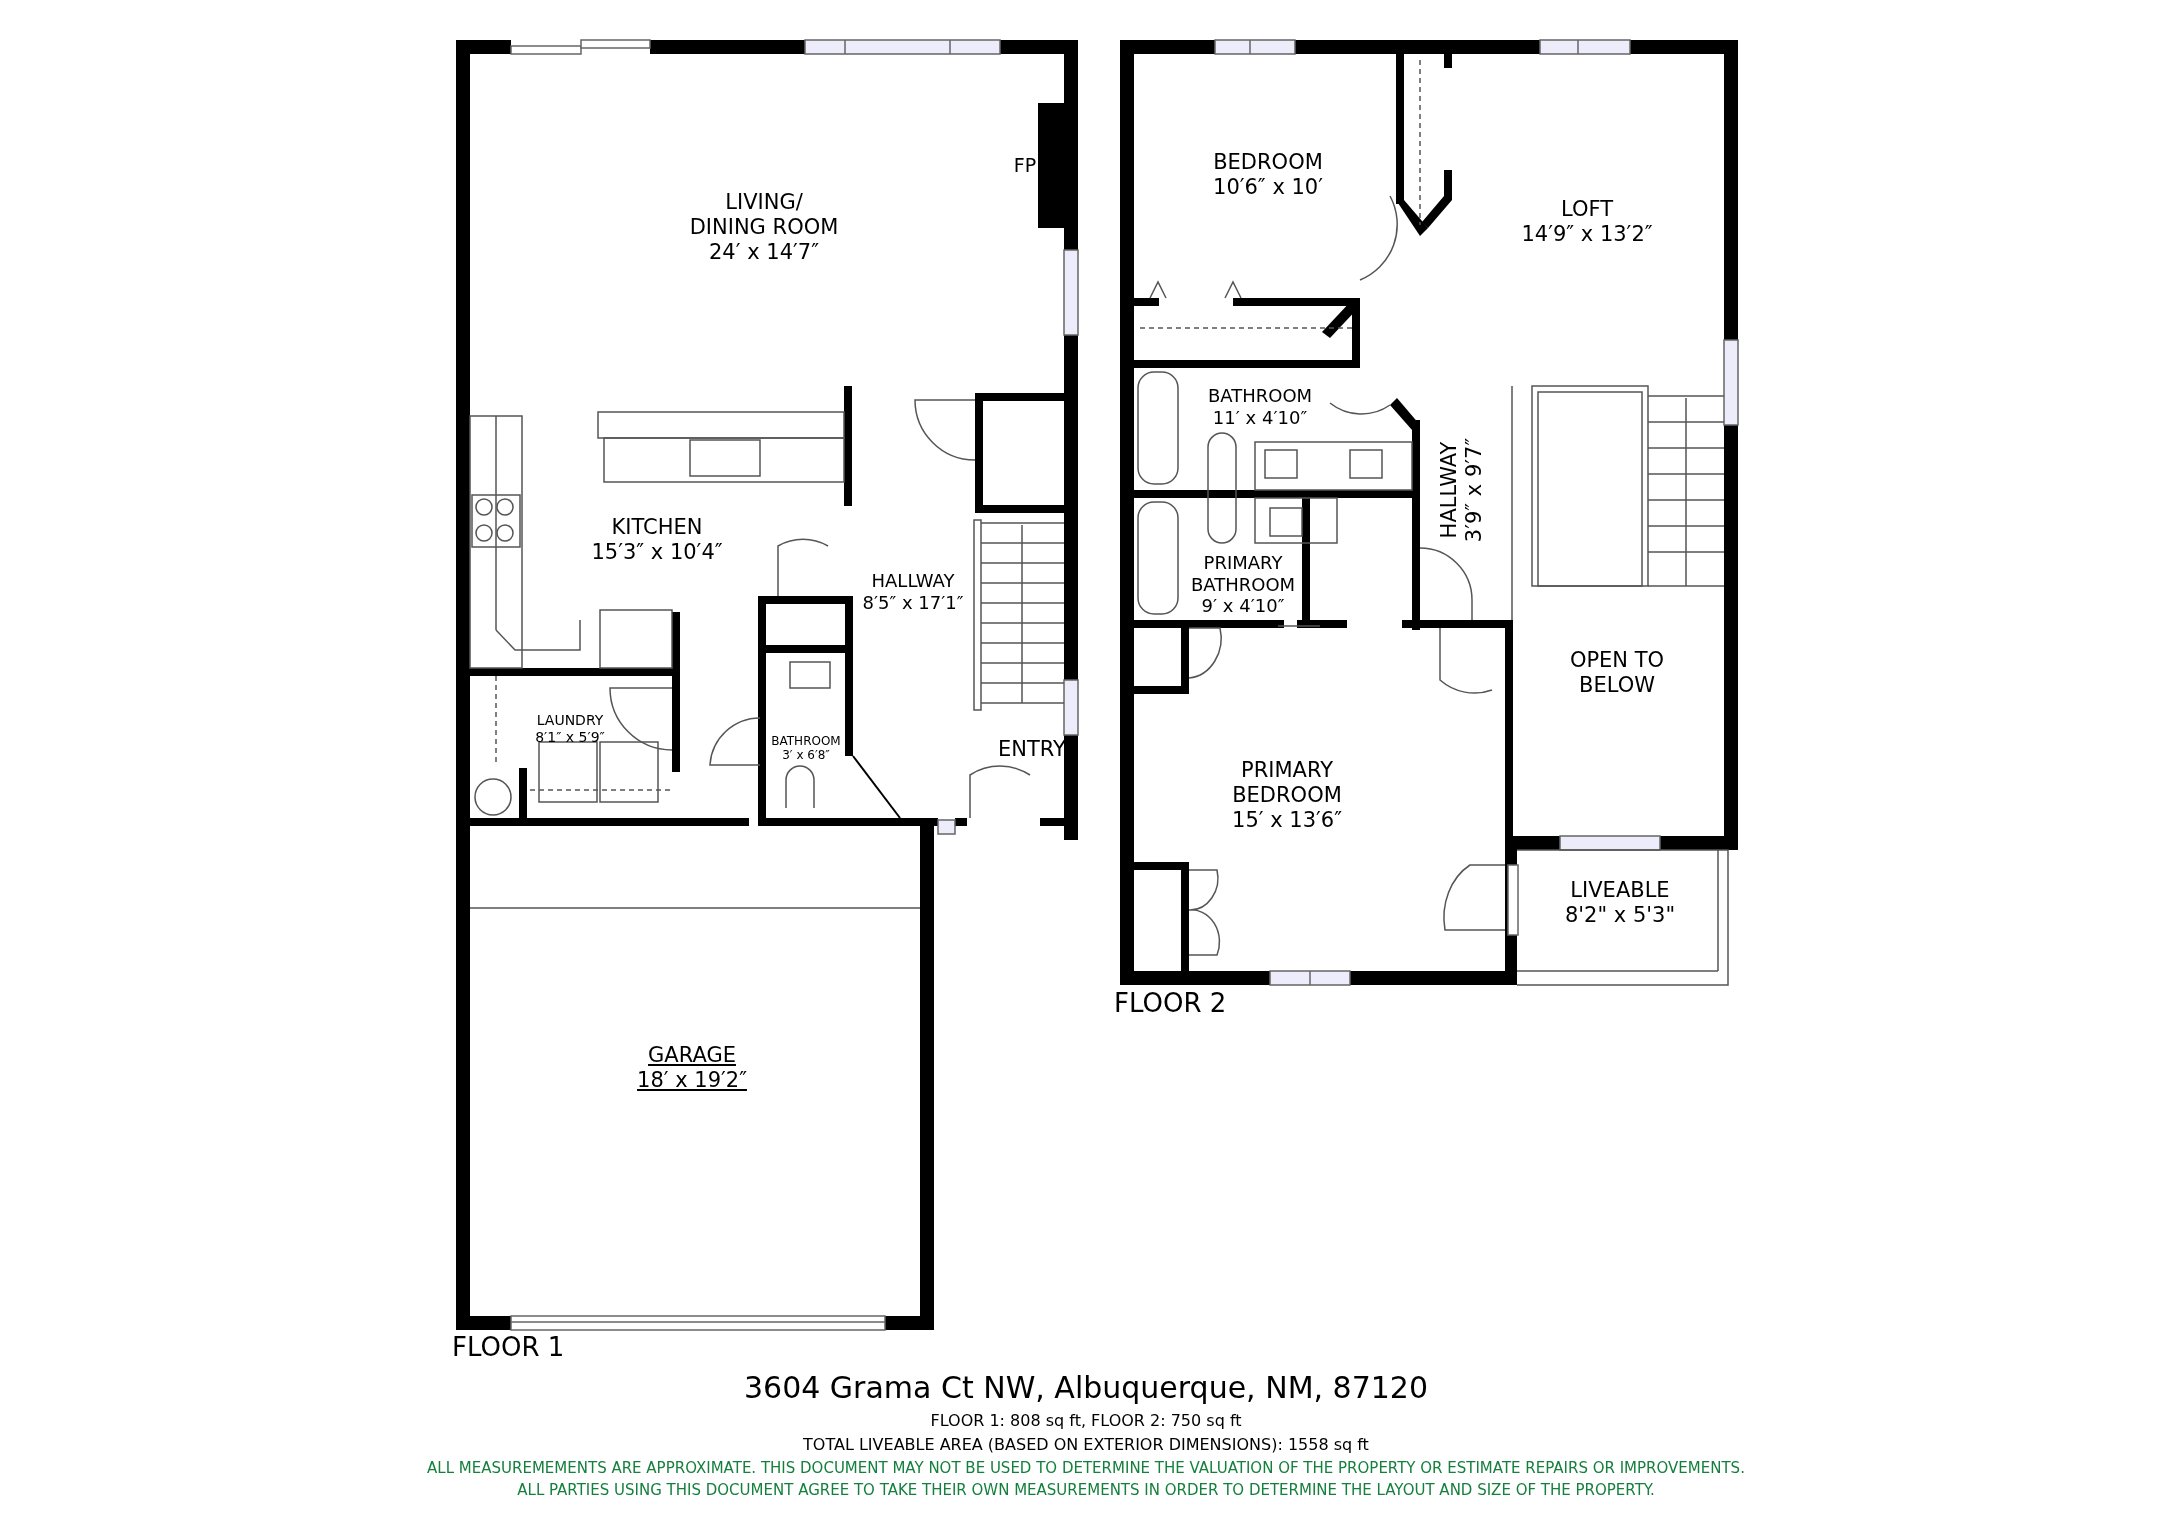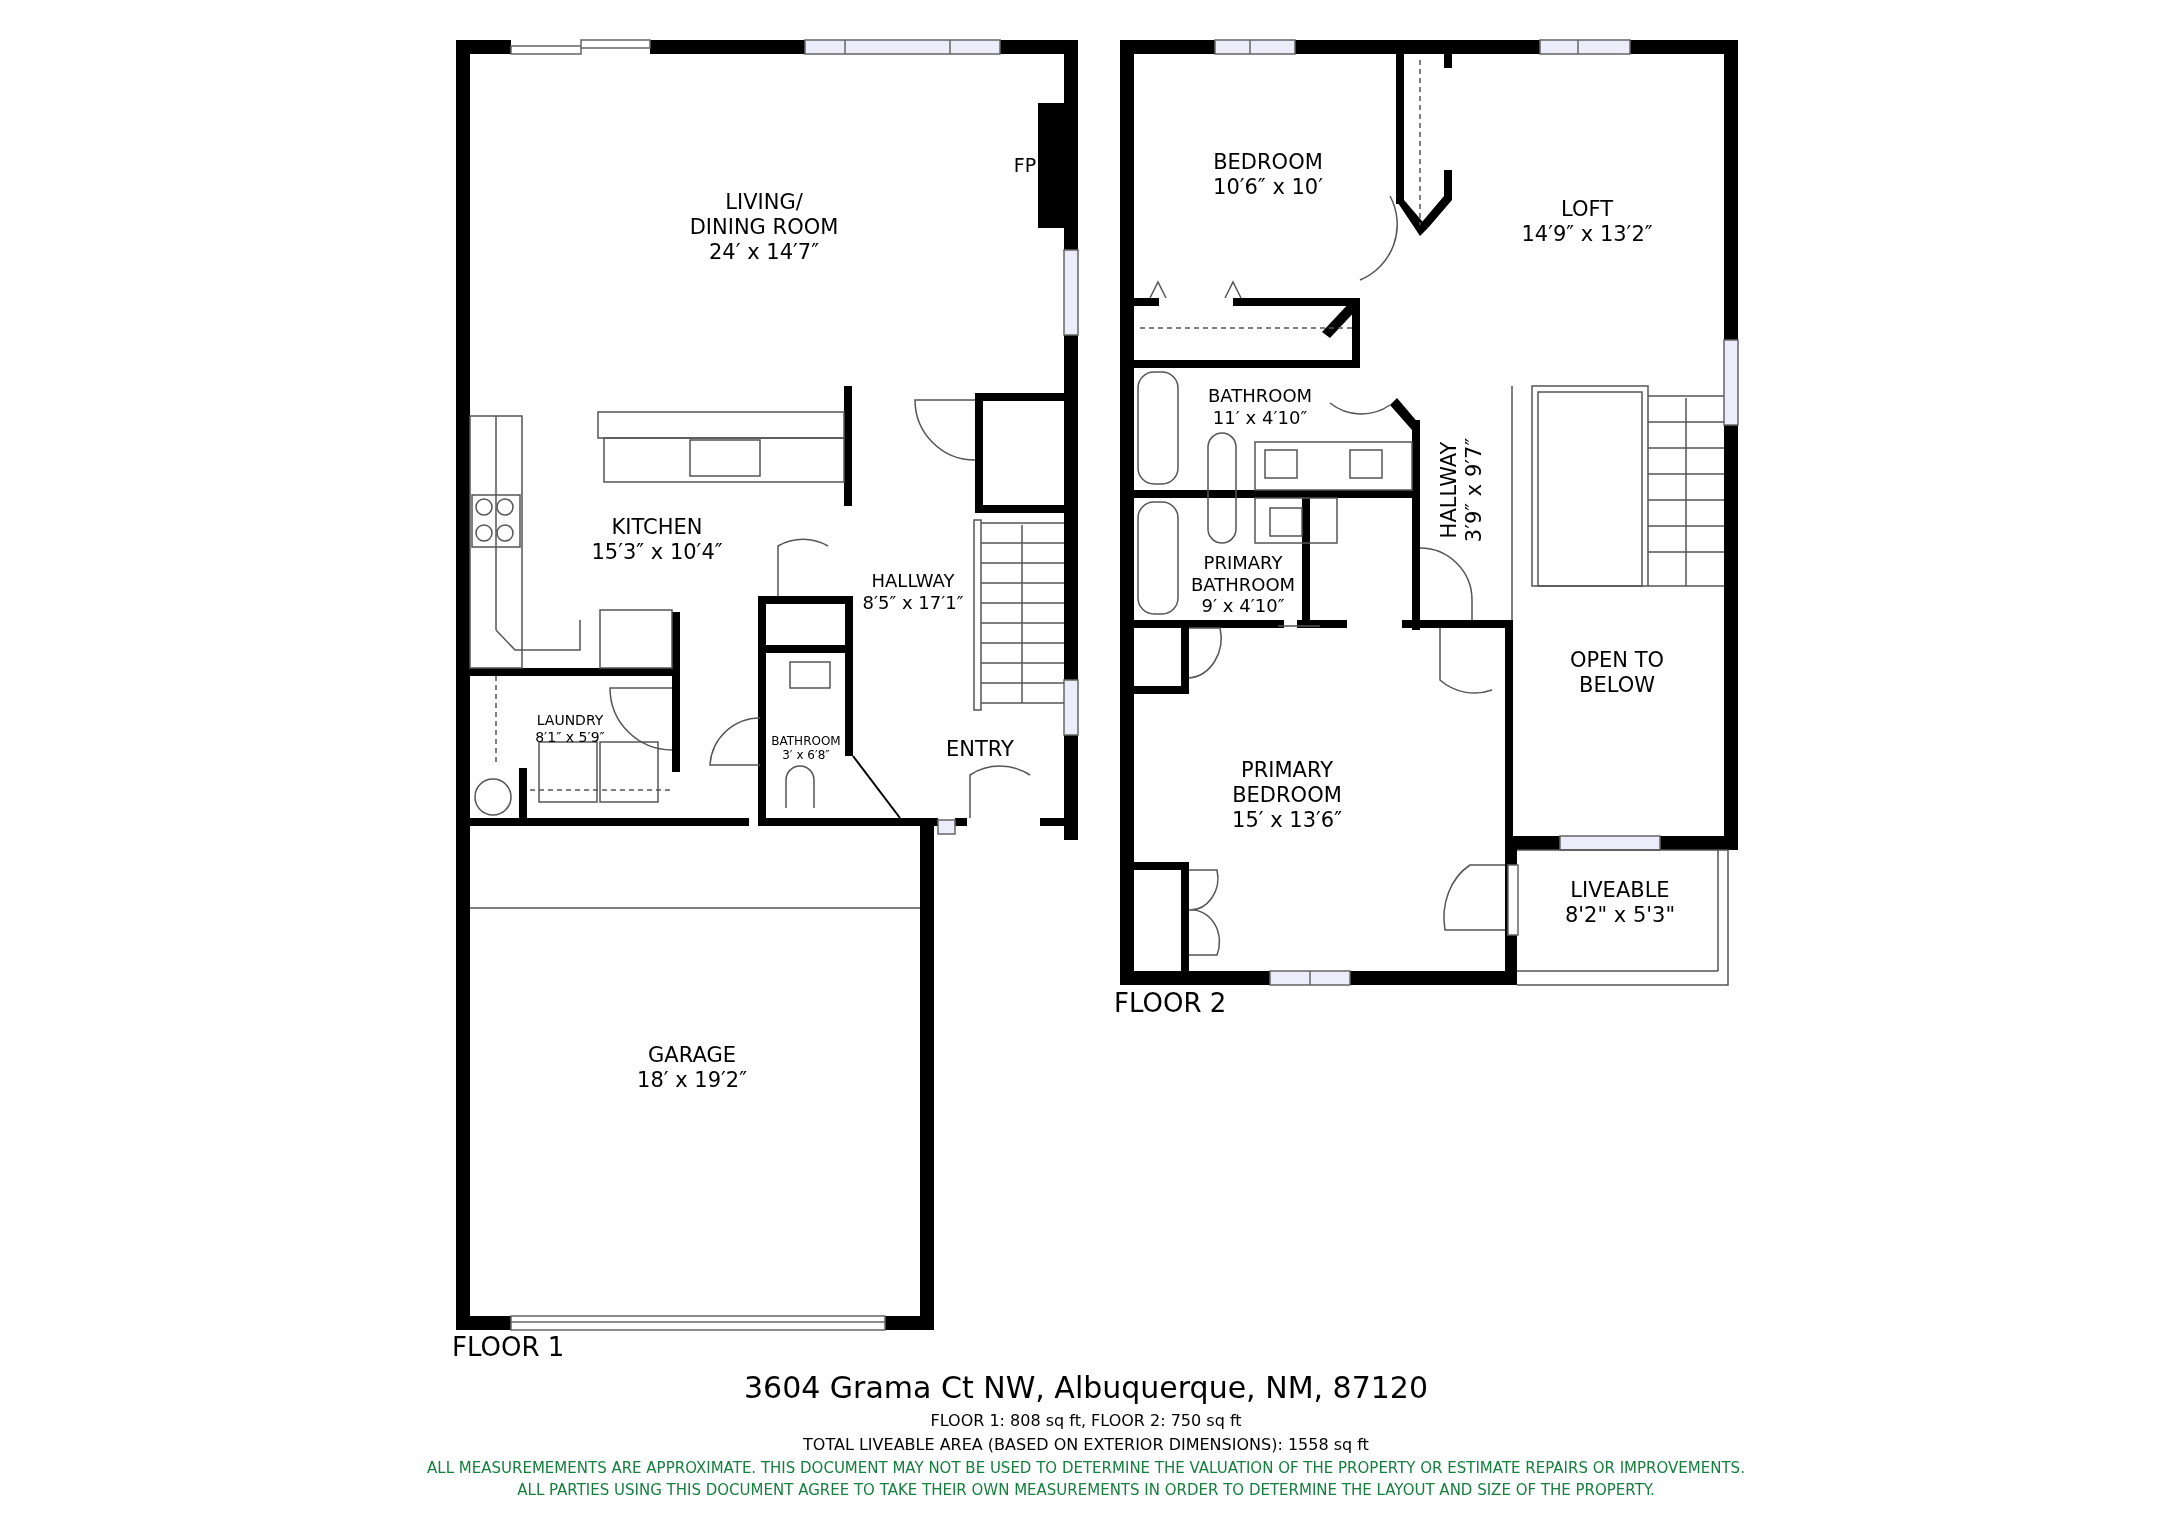--- a/index.html
+++ b/index.html
@@ -224,24 +224,24 @@
   <div>8′5″ x 17′1″</div>
 </div>
 <div class="lbl room-sm" style="left:570px;top:712px;">
   <div>LAUNDRY</div>
   <div>8′1″ x 5′9″</div>
 </div>
 <div class="lbl" style="left:806px;top:734px;font-size:12px;">
   <div>BATHROOM</div>
   <div>3′ x 6′8″</div>
 </div>
-<div class="lbl room" style="left:980px;top:737px;">
+<div class="lbl room" style="left:1032px;top:737px;">
   <div>ENTRY</div>
 </div>
-<div class="lbl room" style="left:692px;top:1043px;">
+<div class="lbl room" style="left:692px;top:1043px;text-decoration:underline;">
   <div>GARAGE</div>
   <div>18′ x 19′2″</div>
 </div>
 <div class="floor-title" style="left:452px;top:1332px;">FLOOR 1</div>
 
 <div class="lbl room" style="left:1268px;top:150px;">
   <div>BEDROOM</div>
   <div>10′6″ x 10′</div>
 </div>
 <div class="lbl room" style="left:1587px;top:197px;">

